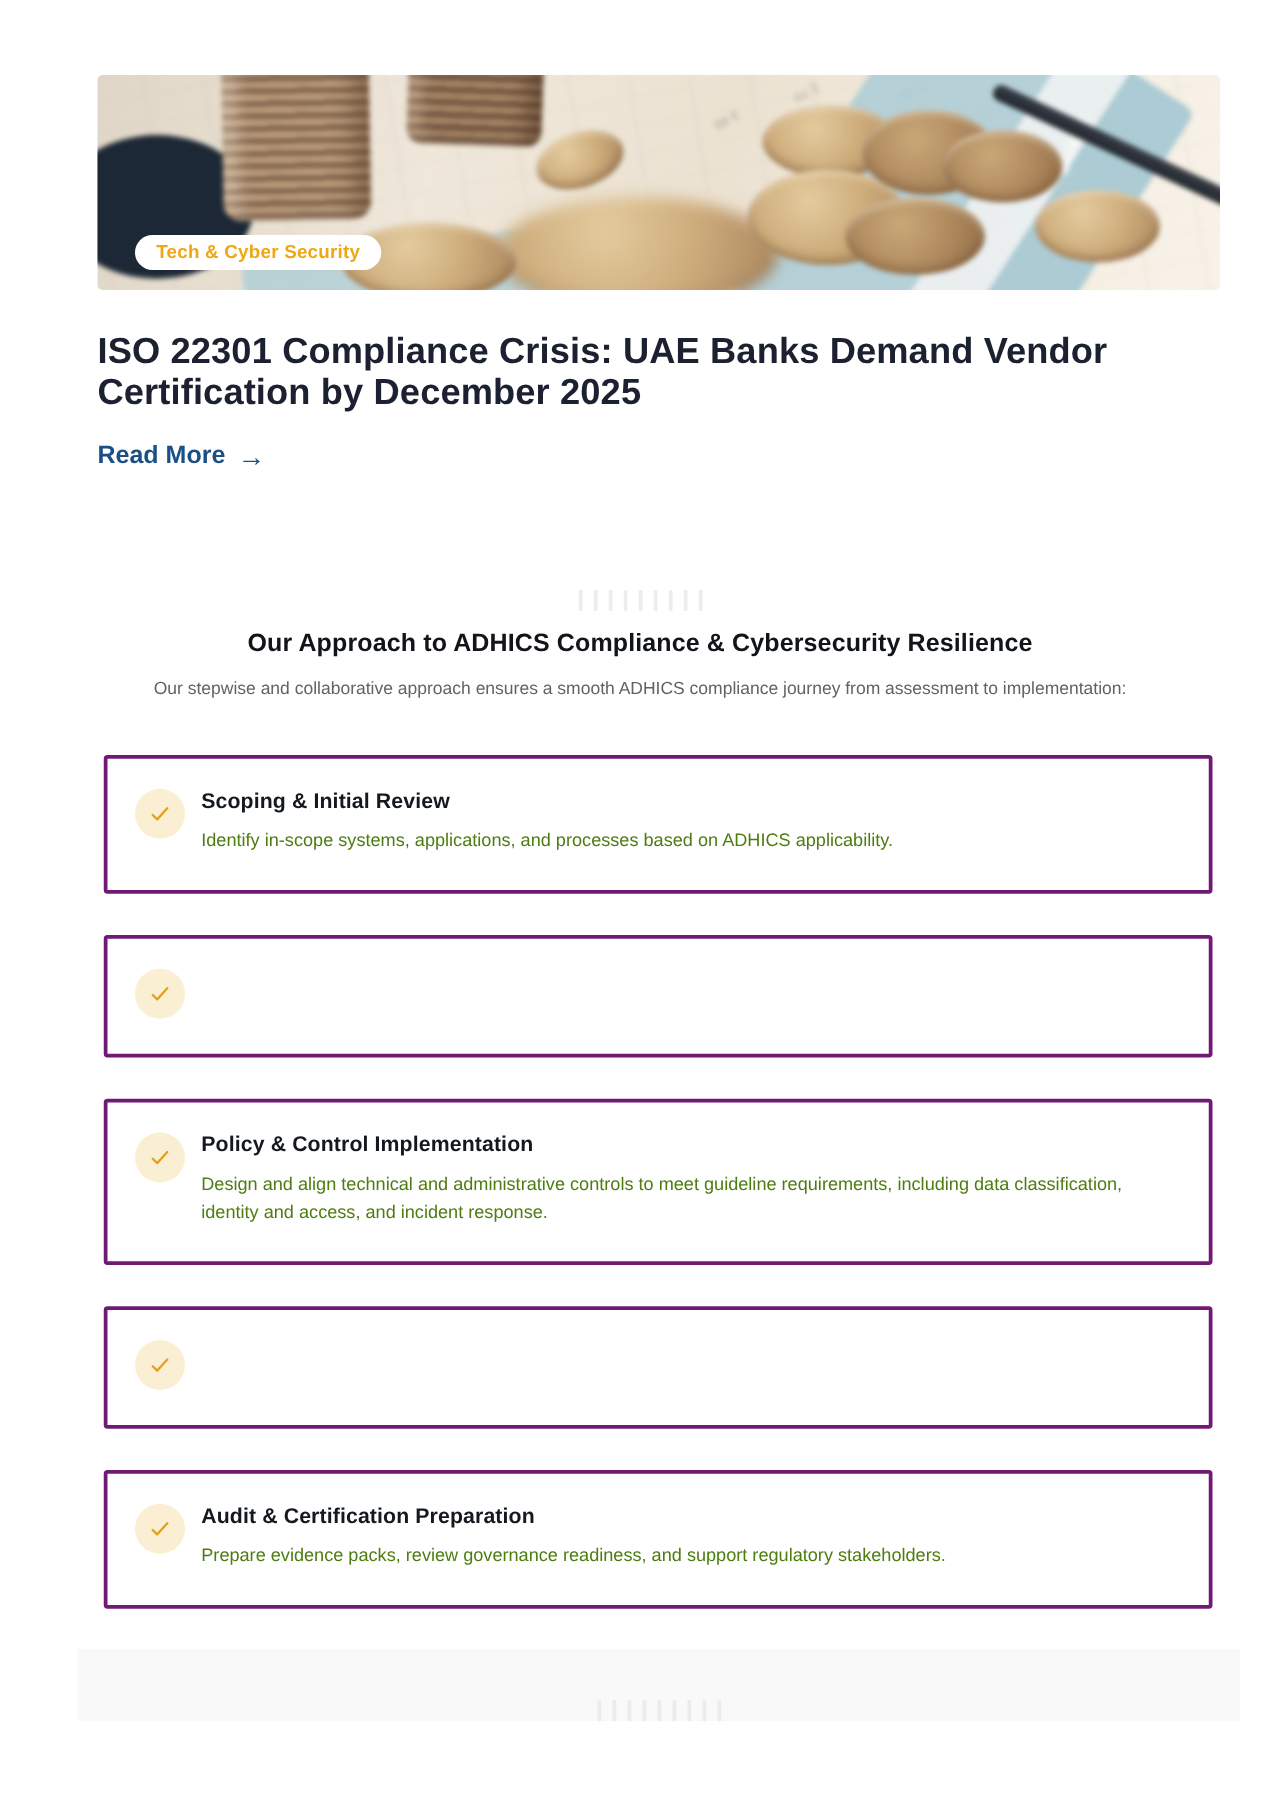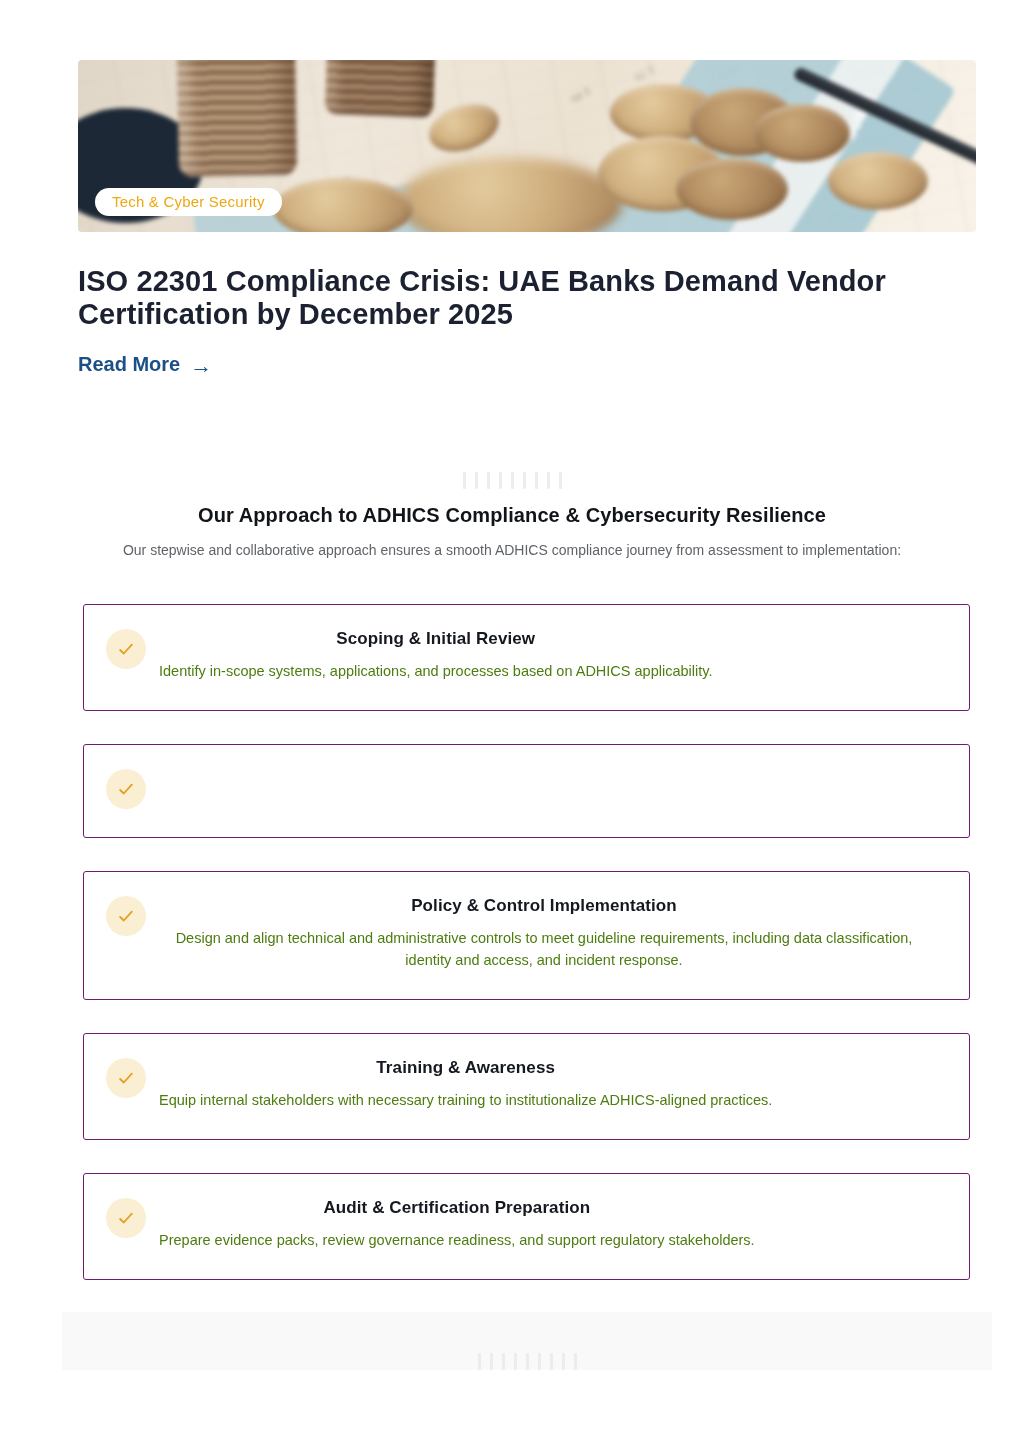--- a/index.html
+++ b/index.html
@@ -43,23 +43,23 @@
     box-shadow:inset -12px 0 16px rgba(70,45,30,.5), inset 10px 0 12px rgba(255,240,220,.3); }
   .coin { position:absolute; border-radius:50%;
     background:radial-gradient(circle at 38% 32%, #e3cb9f 0%, #cfae7d 45%, #a8825a 100%);
     box-shadow:inset 0 -4px 8px rgba(90,60,35,.4), inset 0 3px 6px rgba(255,250,235,.5); }
   .coin.dark { background:radial-gradient(circle at 40% 35%, #c9a877 0%, #b08a5f 50%, #8c6740 100%); }
   .coin.blur-heavy { filter:blur(5px); }
   .photo-num { position:absolute; color:rgba(115,108,96,.55); font-size:10px;
     letter-spacing:.5px; }
   .photo-num.w { color:rgba(255,255,255,.8); font-size:15px; font-weight:bold; letter-spacing:1px; }
   .badge {
-    position:absolute; left:17px; bottom:16px; z-index:5;
+    position:absolute; left:30px; bottom:16px; z-index:5;
     background:#ffffff; border-radius:16px; padding:5px 17px 6px;
-    color:#efa713; font-size:15px; font-weight:400; letter-spacing:.2px;
+    color:#efa713; font-size:15px; font-weight:700; letter-spacing:.2px;
   }
 
   
   .headline {
     margin:33px 60px 0 78px; width:884px;
     font-size:29px; line-height:33px; font-weight:700; color:#1b2130;
     letter-spacing:.1px;
   }
   .read-more {
     margin:22px 0 0 78px; display:inline-flex; align-items:flex-end; gap:10px;
@@ -73,22 +73,22 @@
   .dashes i { display:block; width:3px; height:17px; background:#ededed; border-radius:1px; }
   .approach-title { margin-top:15px; font-size:20px; font-weight:700; color:#111419; letter-spacing:.1px; }
   .approach-subtitle {
     margin:13px auto 0; max-width:790px;
     font-size:14px; line-height:21px; color:#5f6368; font-weight:400;
   }
 
   .cards { margin:43px 0 0 83px; width:887px; }
   .card {
     display:flex; align-items:flex-start; gap:13px;
-    background:#ffffff; border:1px solid #701a75; border-radius:3px;
-    padding:22px 40px 28px 22px; margin-bottom:33px;text-align:center;
+    background:#ffffff; border:3px solid #701a75; border-radius:3px;
+    padding:22px 40px 28px 22px; margin-bottom:33px;
   }
   .check-circle {
     flex:0 0 auto; width:40px; height:40px; border-radius:50%;
     background:#faefd3; display:flex; align-items:center; justify-content:center;
     margin-top:2px;
   }
   .card h3 { font-size:17px; font-weight:700; color:#14181f; line-height:24px; letter-spacing:.1px; }
   .card p { margin-top:9px; font-size:14.5px; line-height:22px; color:#4d7c0f; max-width:790px; }
 
   
@@ -194,24 +194,20 @@
       <p>Design and align technical and administrative controls to meet guideline requirements, including data classification, identity and access, and incident response.</p>
     </div>
   </div>
 
   <div class="card">
     <div class="check-circle">
       <svg width="20" height="20" viewBox="0 0 24 24">
           <path d="M5 13.2 L9.3 17.4 L19 6.8" fill="none" stroke="#E2A21F" stroke-width="2.2" stroke-linecap="round" stroke-linejoin="round"></path>
         </svg>
     </div>
-    <div class="card-text">
-      <h3>Training &amp; Awareness</h3>
-      <p>Equip internal stakeholders with necessary training to institutionalize ADHICS-aligned practices.</p>
-    </div>
   </div>
 
   <div class="card">
     <div class="check-circle">
       <svg width="20" height="20" viewBox="0 0 24 24">
           <path d="M5 13.2 L9.3 17.4 L19 6.8" fill="none" stroke="#E2A21F" stroke-width="2.2" stroke-linecap="round" stroke-linejoin="round"></path>
         </svg>
     </div>
     <div class="card-text">
       <h3>Audit &amp; Certification Preparation</h3>

